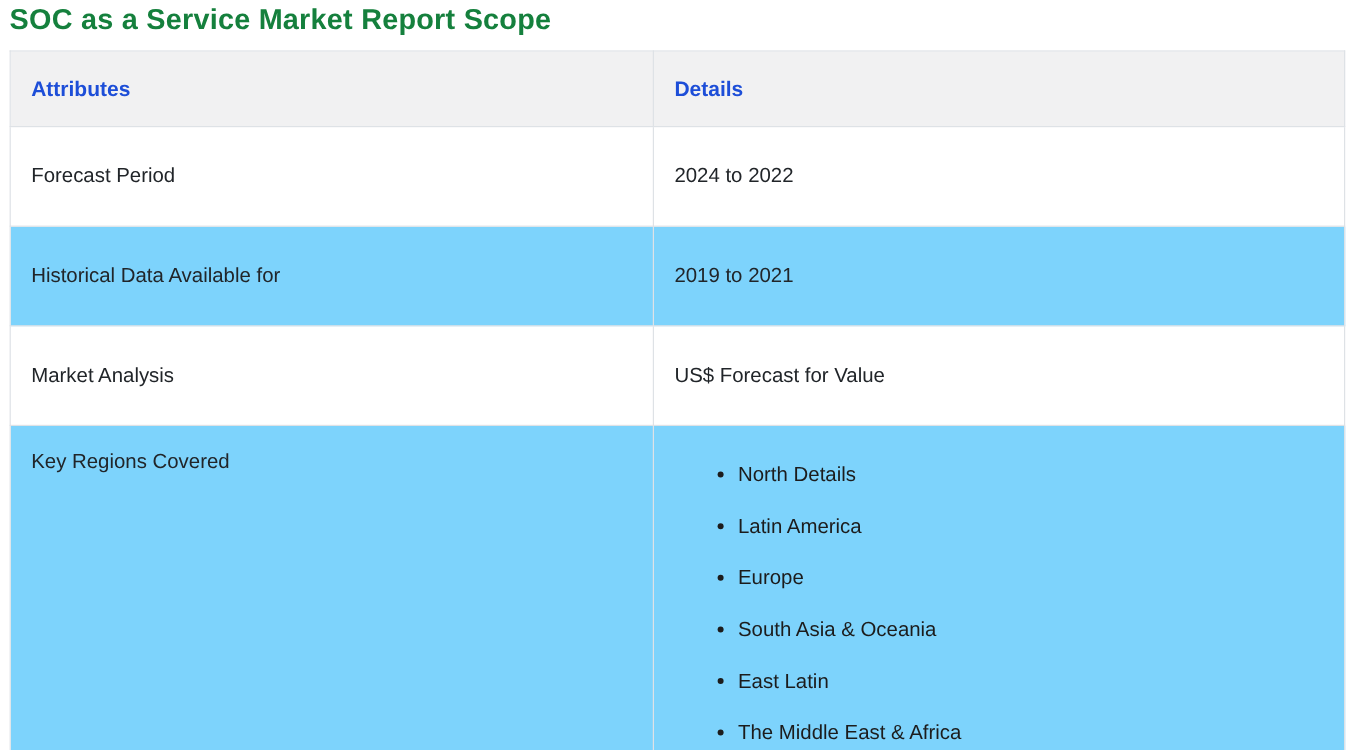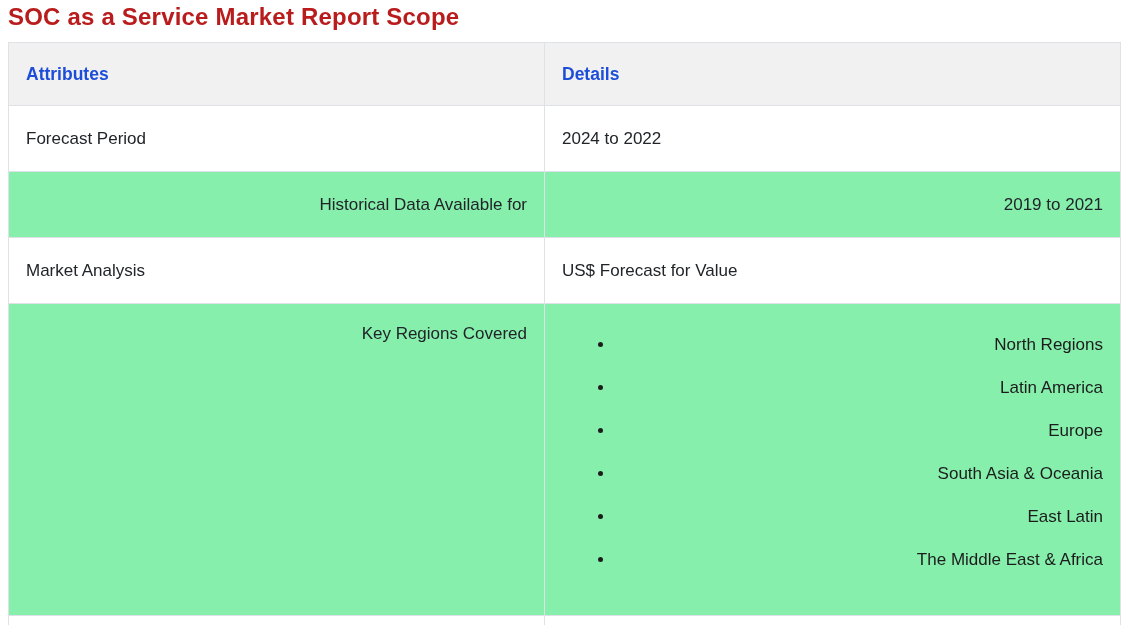--- a/index.html
+++ b/index.html
@@ -16,21 +16,21 @@
     overflow: hidden;
     background: #ffffff;
     position: relative;
   }
   .page-title {
     margin: 0;
     padding: 3px 0 0 8px;
     font-size: 24px;
     line-height: 28px;
     font-weight: 700;
-    color: #b91c1c;
+    color: #15803d;
     letter-spacing: 0.2px;
   }
   table.scope-table {
     border-collapse: collapse;
     table-layout: fixed;
     width: 1112px;
     margin: 11px 6px 0 8px;
     background: #ffffff;
   }
   .scope-table col.col-attr { width: 536px; }
@@ -44,22 +44,22 @@
     text-align: left;
   }
   .scope-table thead th {
     background: #f1f1f2;
     font-weight: 700;
     font-size: 17.5px;
     color: #1d4ed8;
     height: 63px;
   }
   .scope-table tbody tr.row-white td { background: #ffffff; }
-  .scope-table tbody tr.row-gray td { background: #86efac; text-align: right; }
-  .scope-table tbody tr.data-row td { height: 66px; }
+  .scope-table tbody tr.row-gray td { background: #7dd3fc; }
+  .scope-table tbody tr.data-row td { height: 83px; }
   .scope-table tbody tr.tall-row td {
     height: 312px;
     vertical-align: top;
     padding-top: 20px;
   }
   .scope-table tbody tr.partial-row td { height: 40px; }
   ul.region-list {
     margin: 9px 0 0 0;
     padding: 0 0 0 53px;
     list-style: disc outside;
@@ -99,21 +99,21 @@
         <td>2019 to 2021</td>
       </tr>
       <tr class="data-row row-white">
         <td>Market Analysis</td>
         <td>US$ Forecast for Value</td>
       </tr>
       <tr class="tall-row row-gray">
         <td>Key Regions Covered</td>
         <td class="list-cell">
           <ul class="region-list">
-            <li>North Regions</li>
+            <li>North Details</li>
             <li>Latin America</li>
             <li>Europe</li>
             <li>South Asia &amp; Oceania</li>
             <li>East Latin</li>
             <li>The Middle East &amp; Africa</li>
           </ul>
         </td>
       </tr>
       <tr class="partial-row row-white">
         <td></td>

